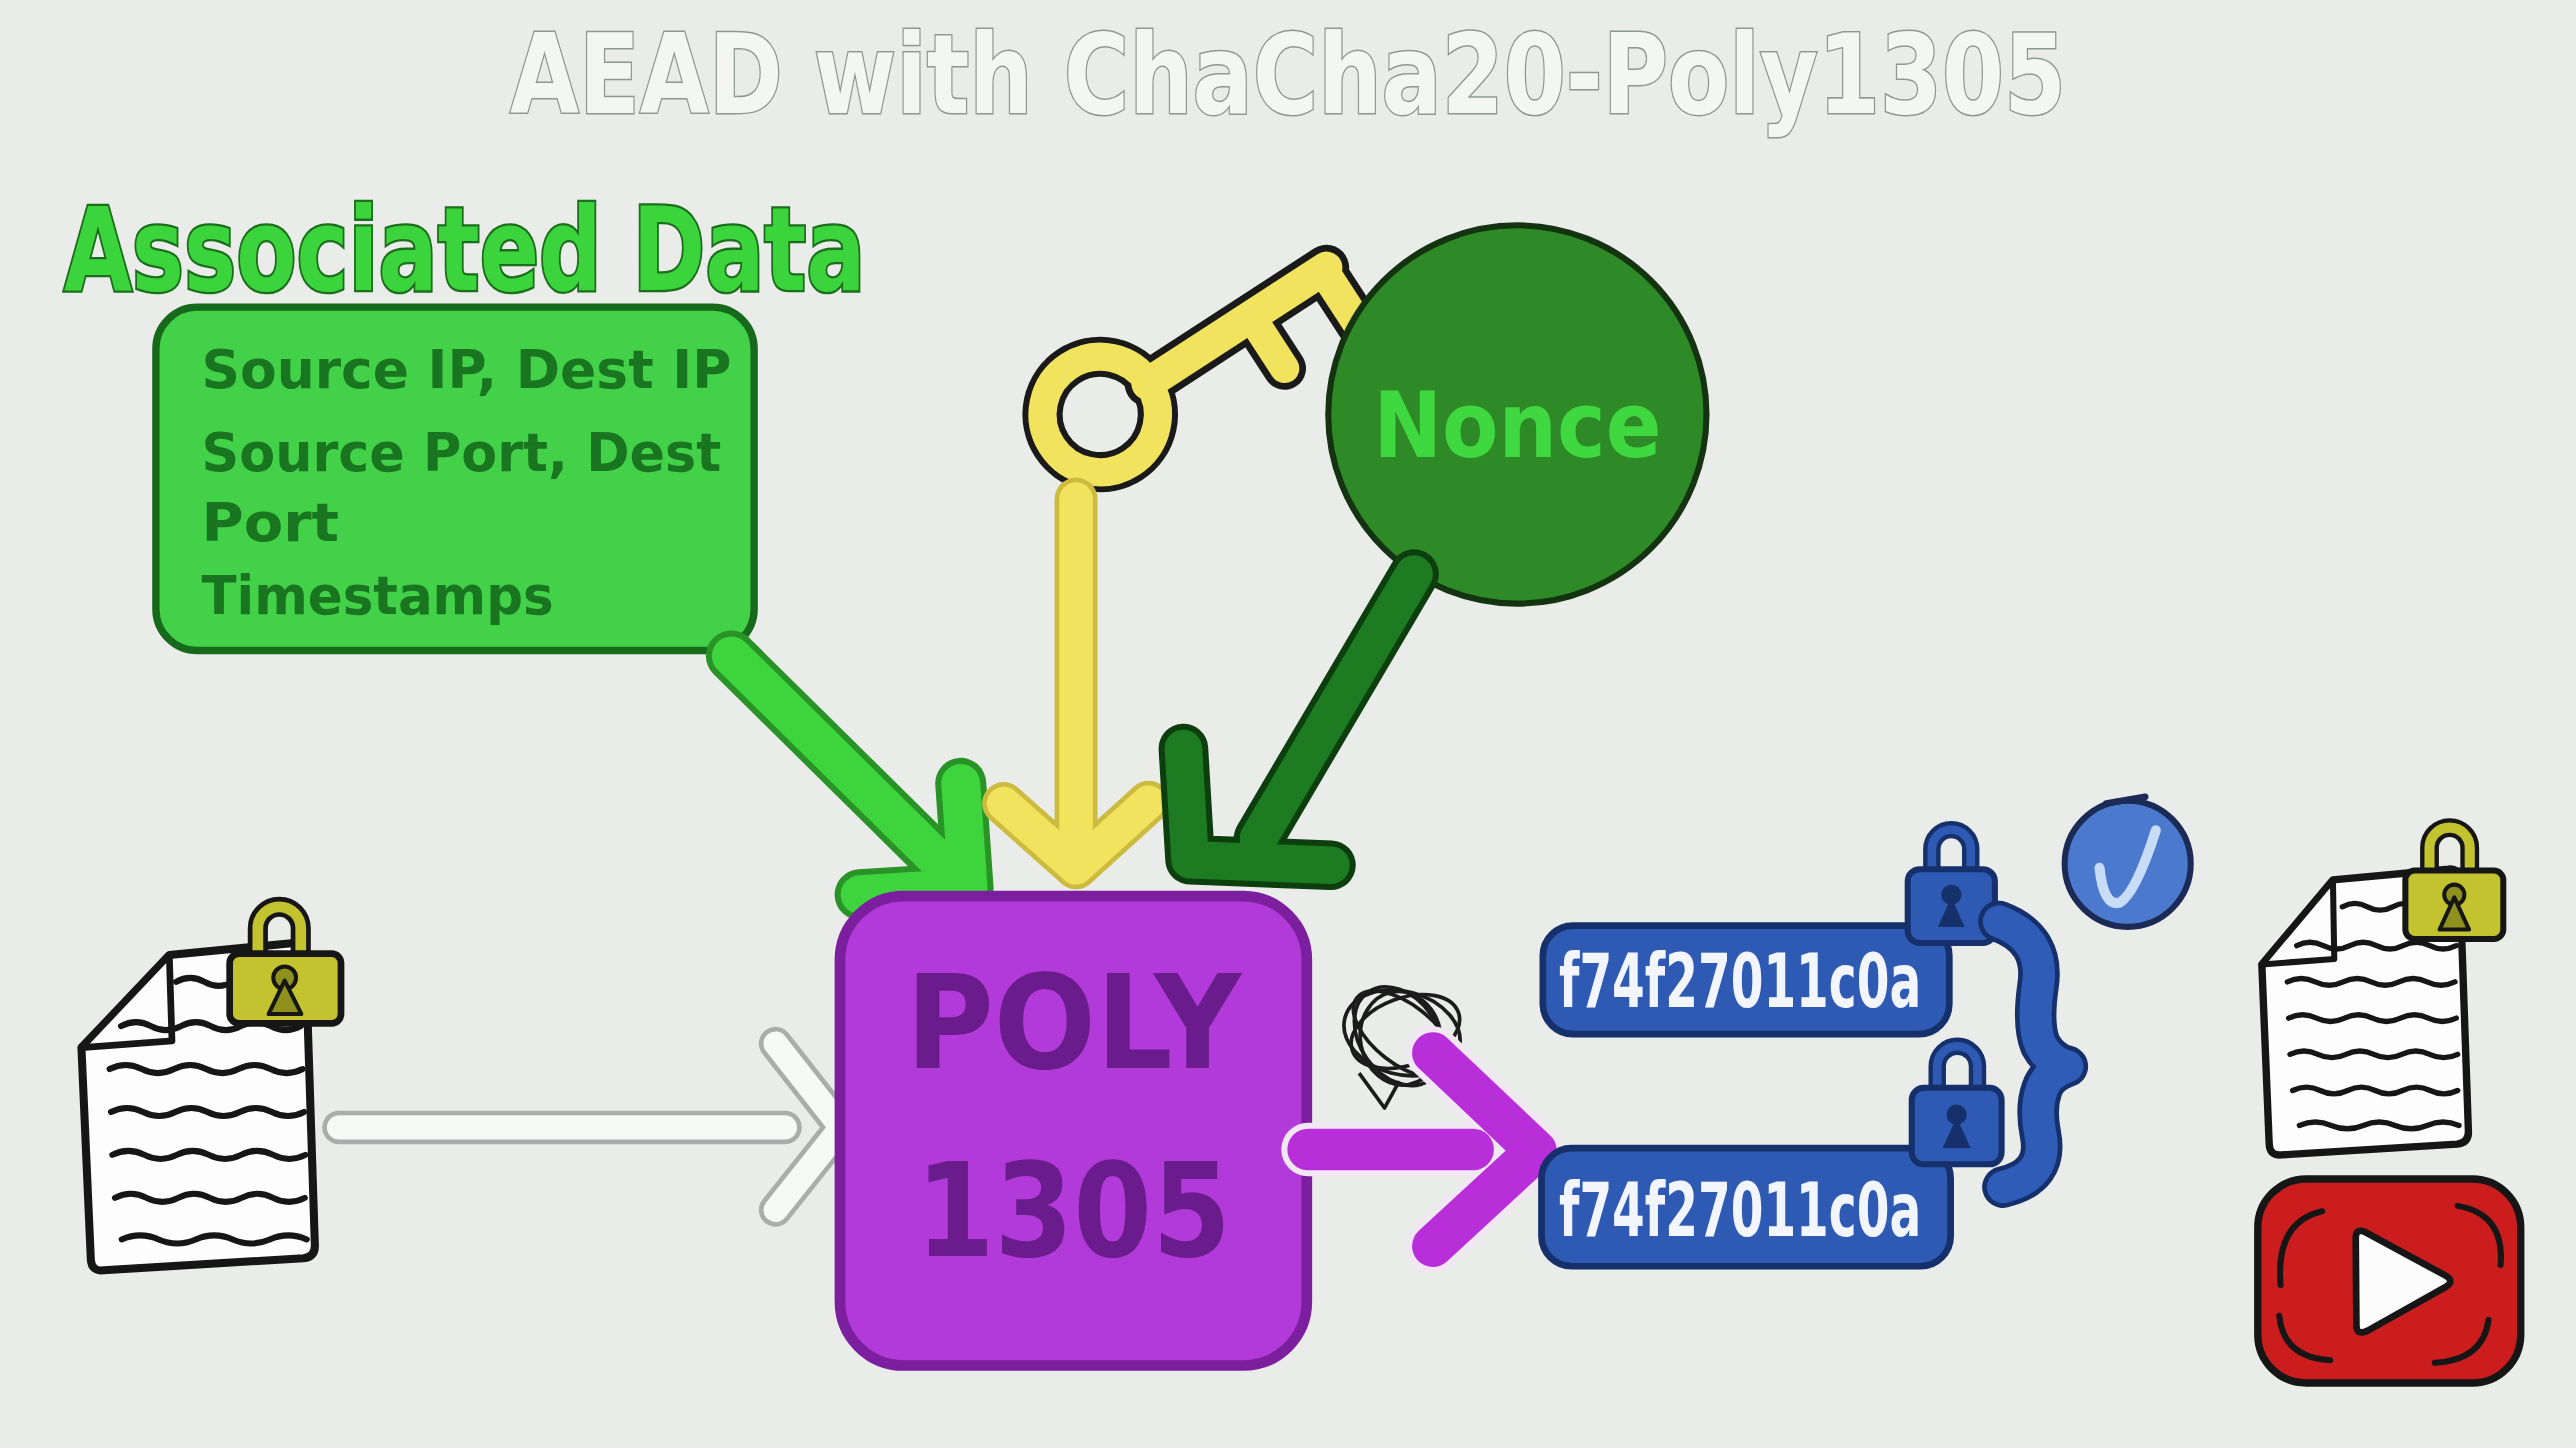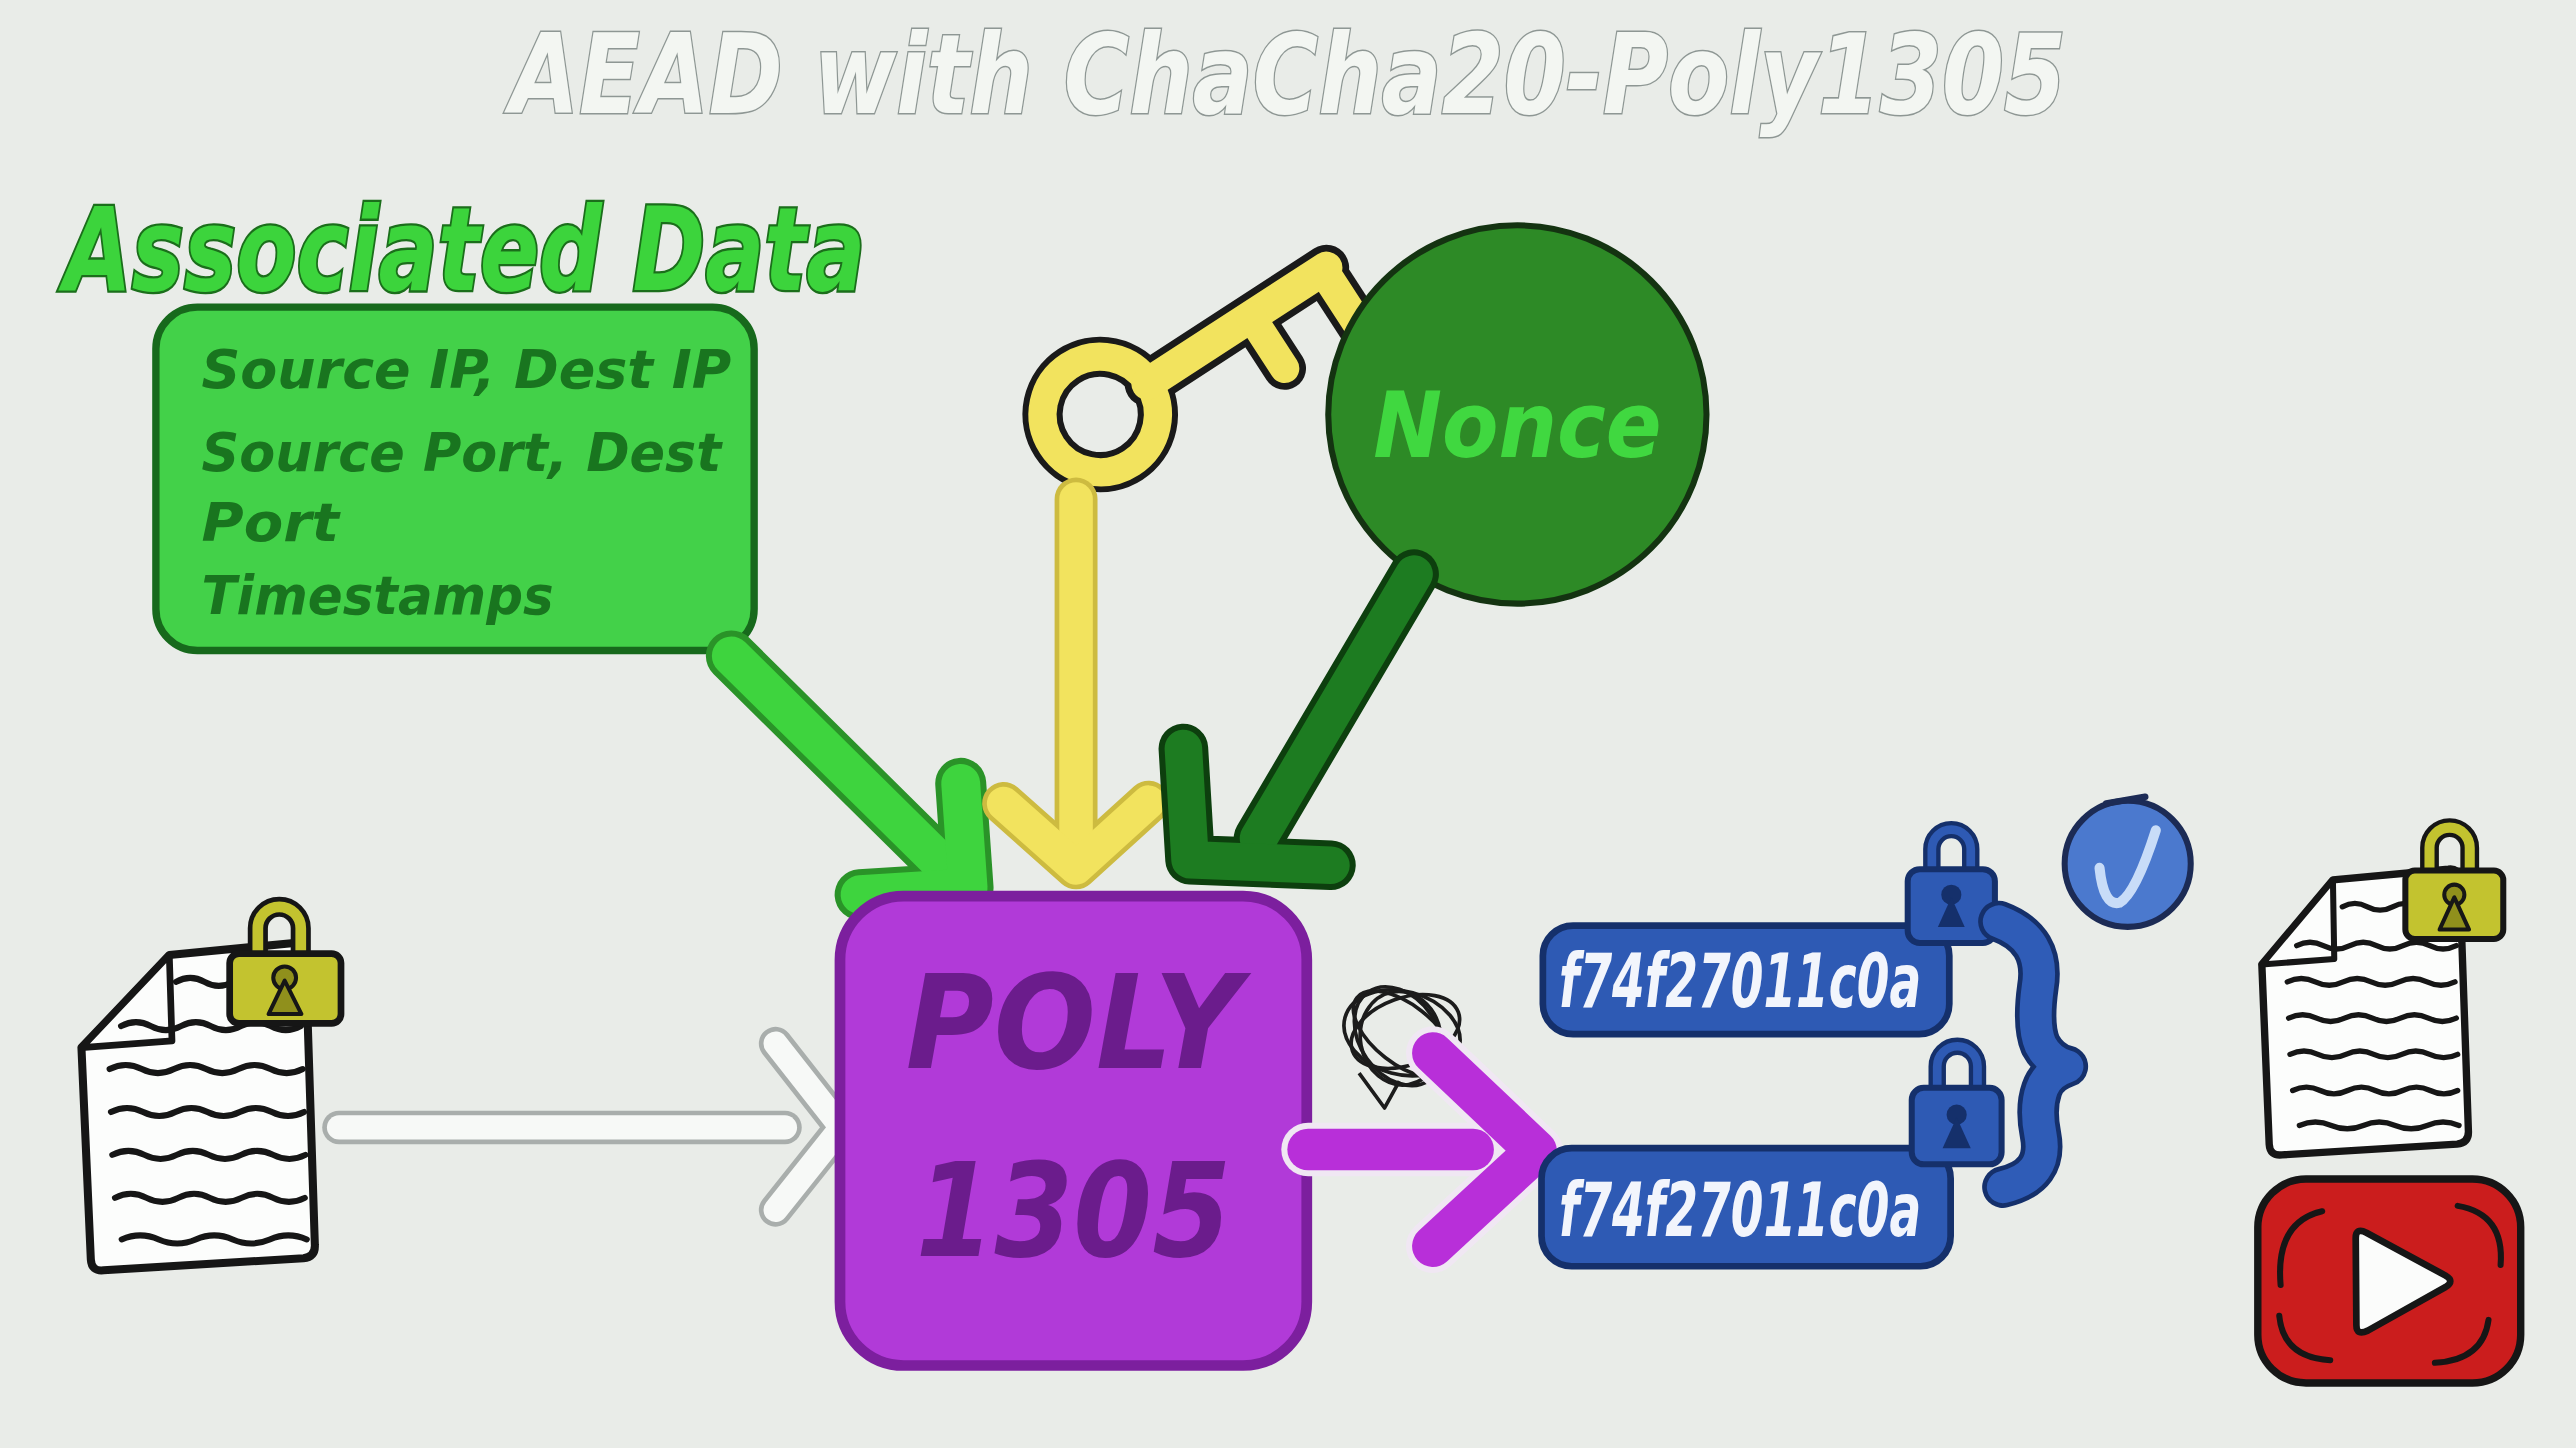--- a/index.html
+++ b/index.html
@@ -1,16 +1,16 @@
 <!DOCTYPE html>
 <html style="font-size:10.7px"><head>
 <meta charset="utf-8">
 <style>
   html,body{margin:0;padding:0;background:#e9ece8;}
-  .stage{position:relative;width:2576px;height:1448px;overflow:hidden;background:#e9ece8;font-style:italic;}
+  .stage{position:relative;width:2576px;height:1448px;overflow:hidden;background:#e9ece8;}
   svg{position:absolute;inset:0;display:block;}
   text{font-family:"DejaVu Sans","Liberation Sans",sans-serif;font-weight:bold;}
   .outlined{paint-order:stroke;}
 </style>
 </head>
 <body>
 
 <div class="stage">
 <svg viewBox="0 0 3840 2159" width="2576" height="1448" xmlns="http://www.w3.org/2000/svg">
 

